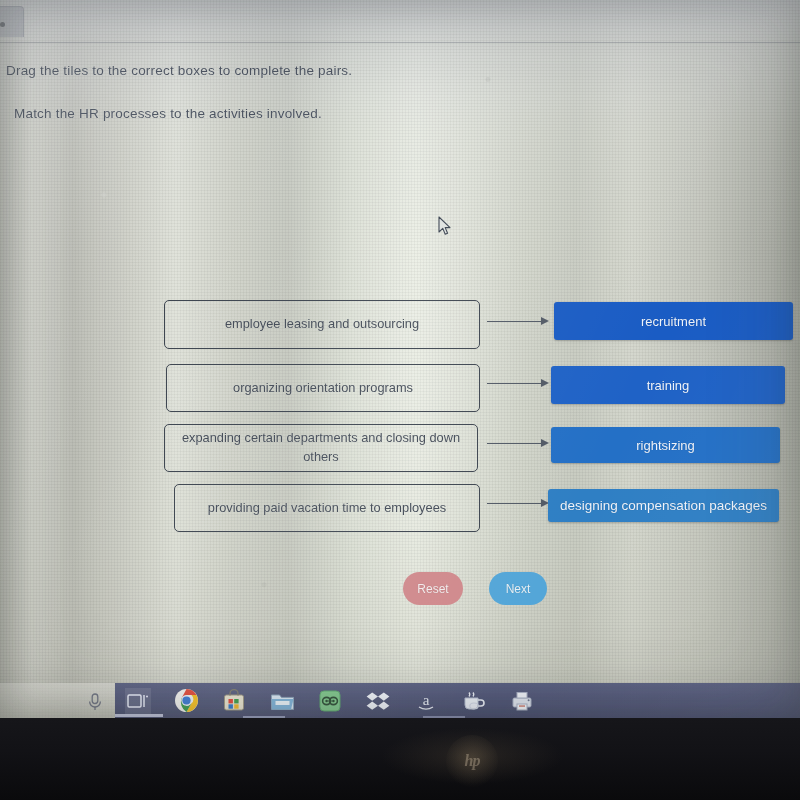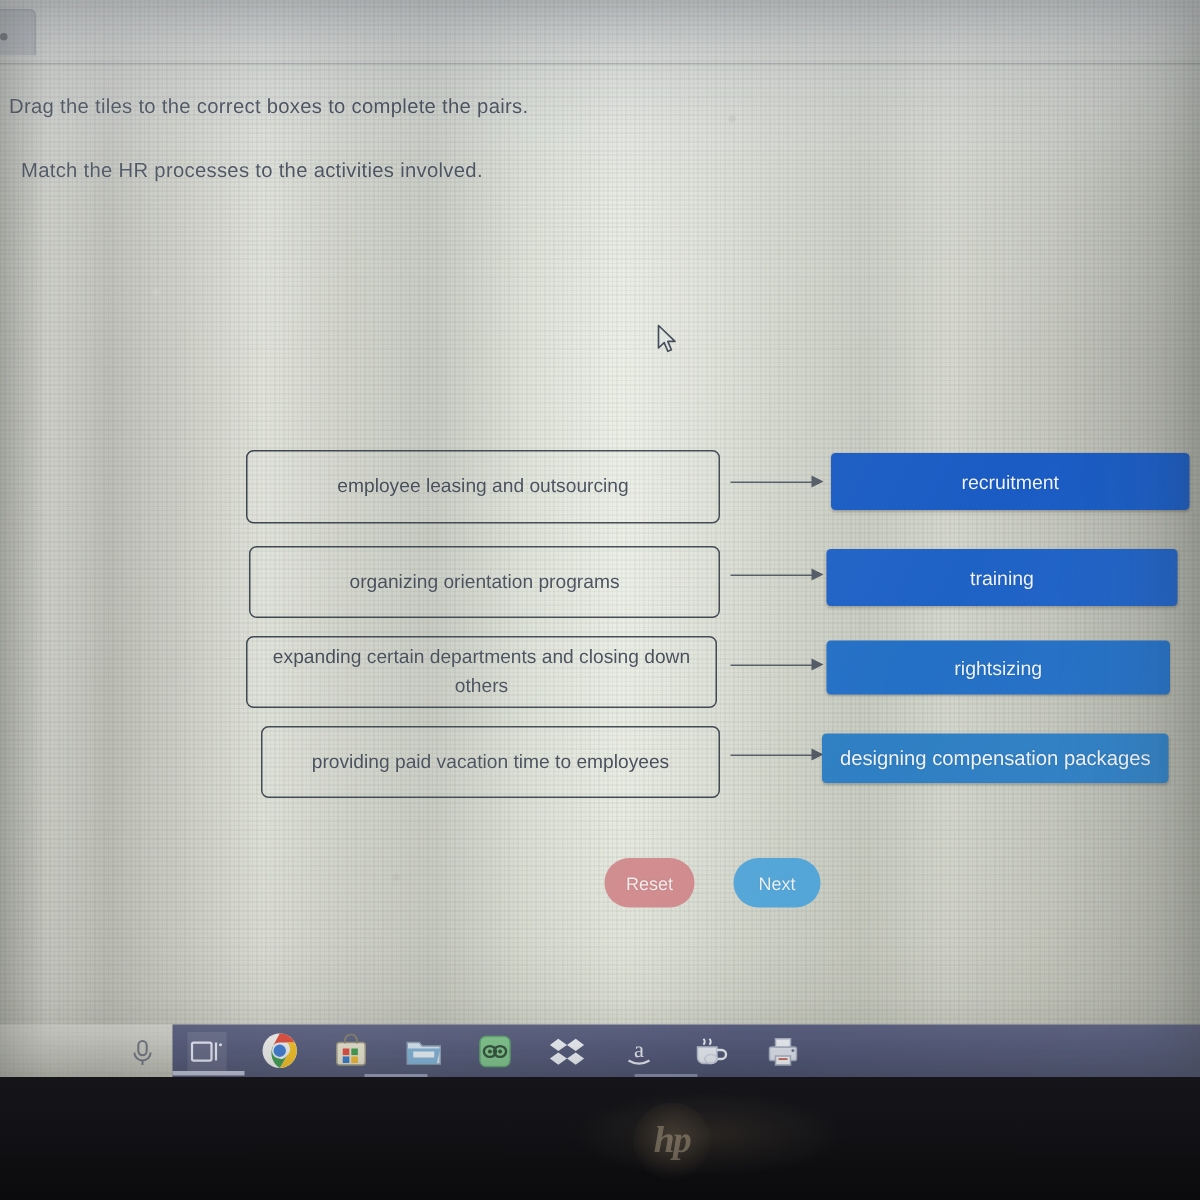--- a/index.html
+++ b/index.html
@@ -27,29 +27,29 @@
   #bezel {
     position: absolute;
     left: 0; top: 718px;
     width: 800px; height: 82px;
     background:
       radial-gradient(ellipse 130px 40px at 472px 38px, rgba(90,78,60,.30), rgba(0,0,0,0) 70%),
       linear-gradient(180deg, #16161a 0%, #121216 40%, #0a0a0c 100%);
   }
   #hp-logo {
     position: absolute;
-    left: 422px; top: 735px;
+    left: 446px; top: 735px;
     width: 52px; height: 52px;
     border-radius: 50%;
     background: radial-gradient(circle at 50% 45%, rgba(120,104,80,.38), rgba(40,36,30,.05) 72%);
     display: flex; align-items: center; justify-content: center;
     color: rgba(190,175,150,.42);
     font-style: italic;
     font-weight: 700;
-    font-size: 25px;
+    font-size: 16px;
     letter-spacing: -1px;
     font-family: "Liberation Serif", serif;
     text-align: right;
   }
 
   
   #screen {
     position: absolute;
     left: 0; top: 0;
     width: 800px; height: 722px;

